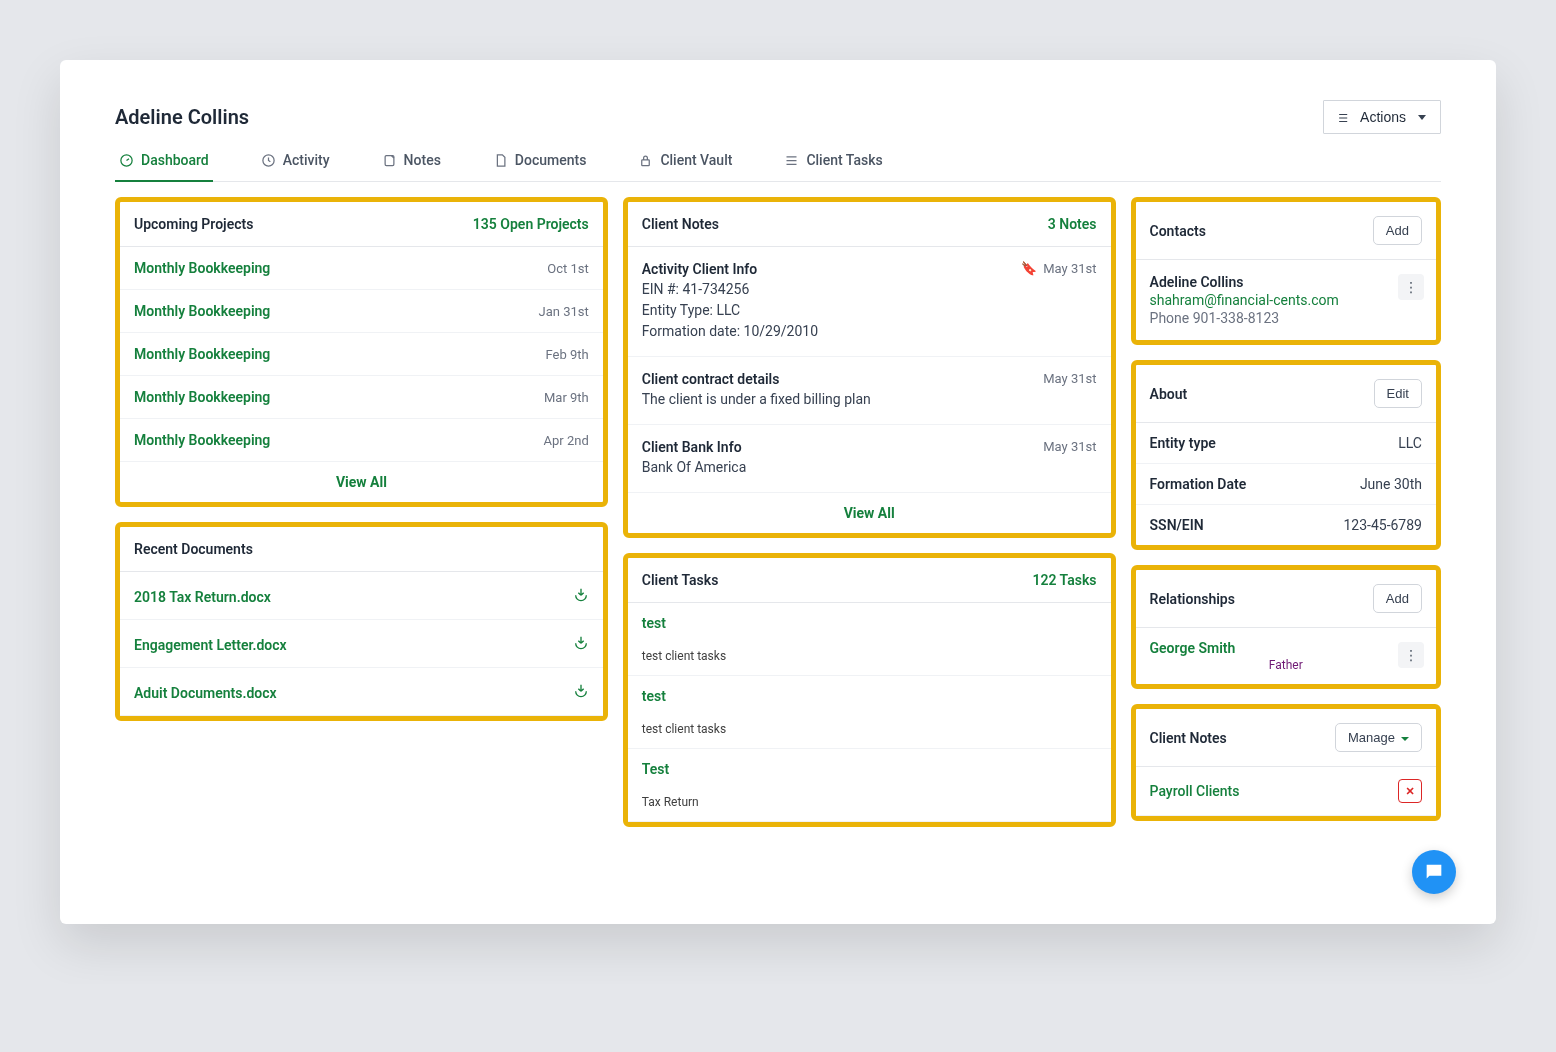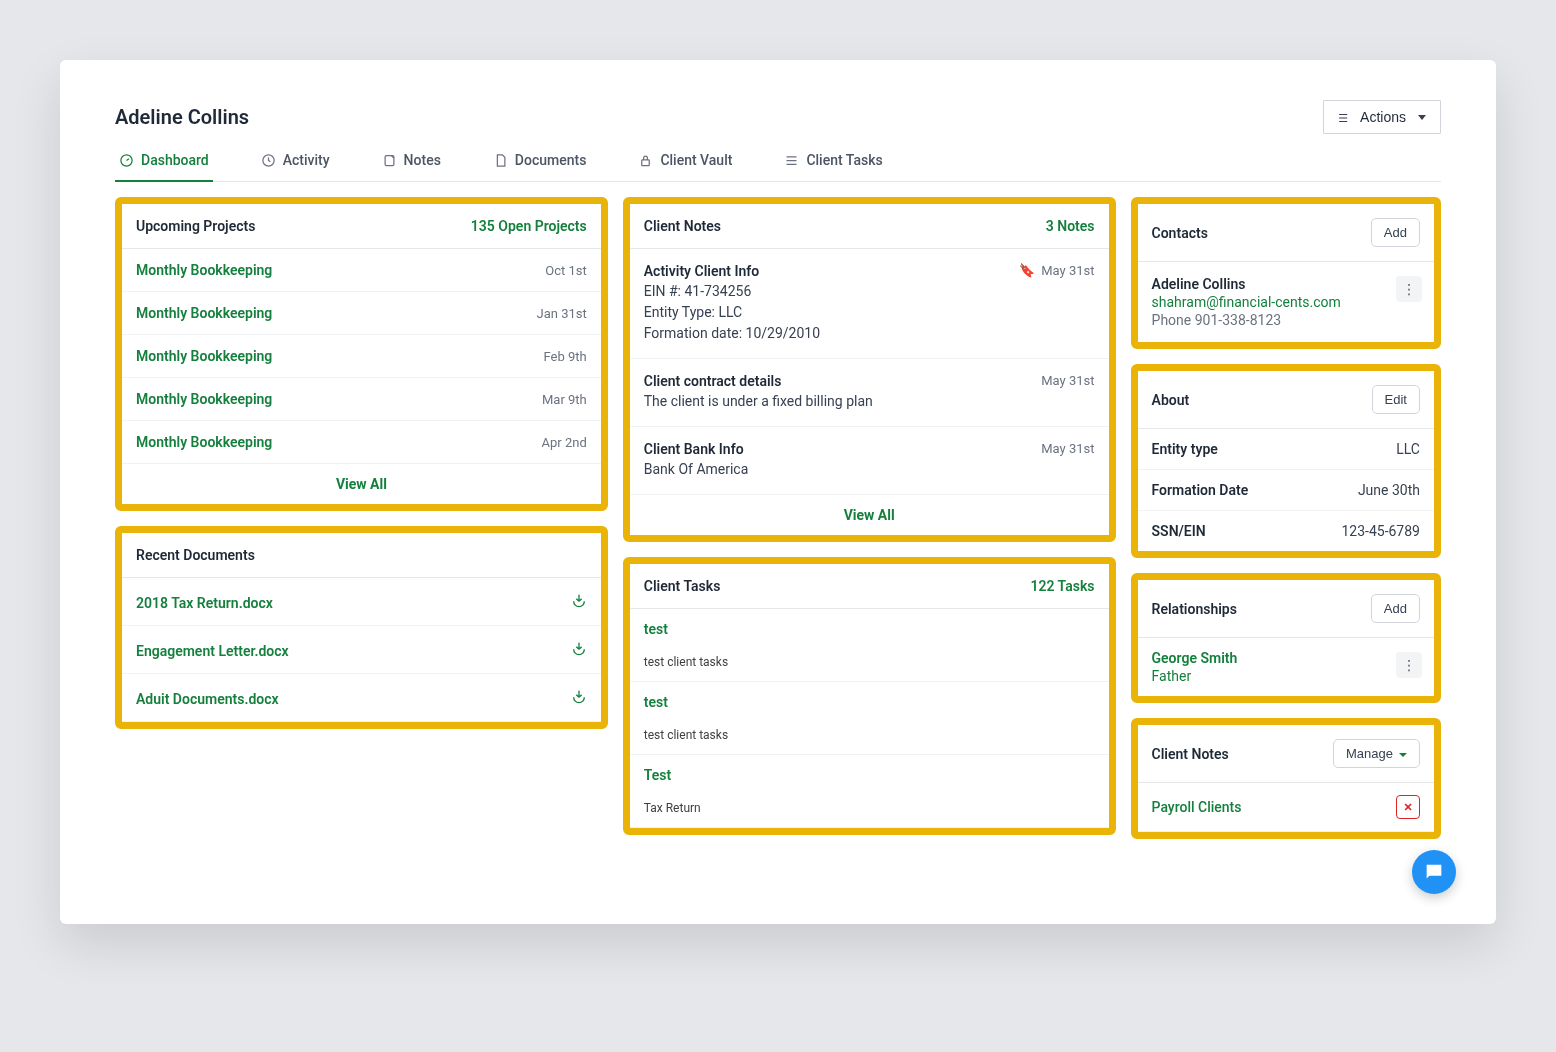--- a/index.html
+++ b/index.html
@@ -66,21 +66,21 @@
 }
 .tab-icon { width: 15px; height: 15px; display: inline-flex; align-items: center; justify-content: center; }
 .content {
   display: grid;
   grid-template-columns: 1fr 1fr 0.63fr;
   gap: 15px;
   padding-top: 15px;
 }
 .card {
   background: #fff;
-  border: 7px solid #eab308;
+  border: 5px solid #eab308;
   border-radius: 6px;
   margin-bottom: 15px;
 }
 .card-header {
   display: flex;
   justify-content: space-between;
   align-items: center;
   padding: 14px 14px;
   border-bottom: 1px solid #e5e7eb;
 }
@@ -167,21 +167,21 @@
 .about-row {
   display: flex; justify-content: space-between;
   padding: 12px 14px; border-bottom: 1px solid #f0f2f5;
   font-size: 14px;
 }
 .about-row:last-child { border-bottom: none; }
 .about-label { font-weight: 600; color: #1f2937; }
 .about-val { color: #374151; }
 .rel-block { padding: 12px 14px; position: relative; }
 .rel-name { color: #15803d; font-weight: 600; }
-.rel-role { color: #15803d; font-size: 14px; margin-top: 2px; }
+.rel-role { color: #701a75; font-size: 12px; margin-top: 2px; text-align: center; }
 .group-row {
   display: flex; justify-content: space-between; align-items: center;
   padding: 12px 14px; border-bottom: 1px solid #f0f2f5;
 }
 .group-name { color: #15803d; font-weight: 500; font-size: 14px; }
 .del-btn {
   width: 24px; height: 24px;
   border: 1px solid #dc2626; border-radius: 4px;
   background: #fff; color: #dc2626;
   display: flex; align-items: center; justify-content: center;

